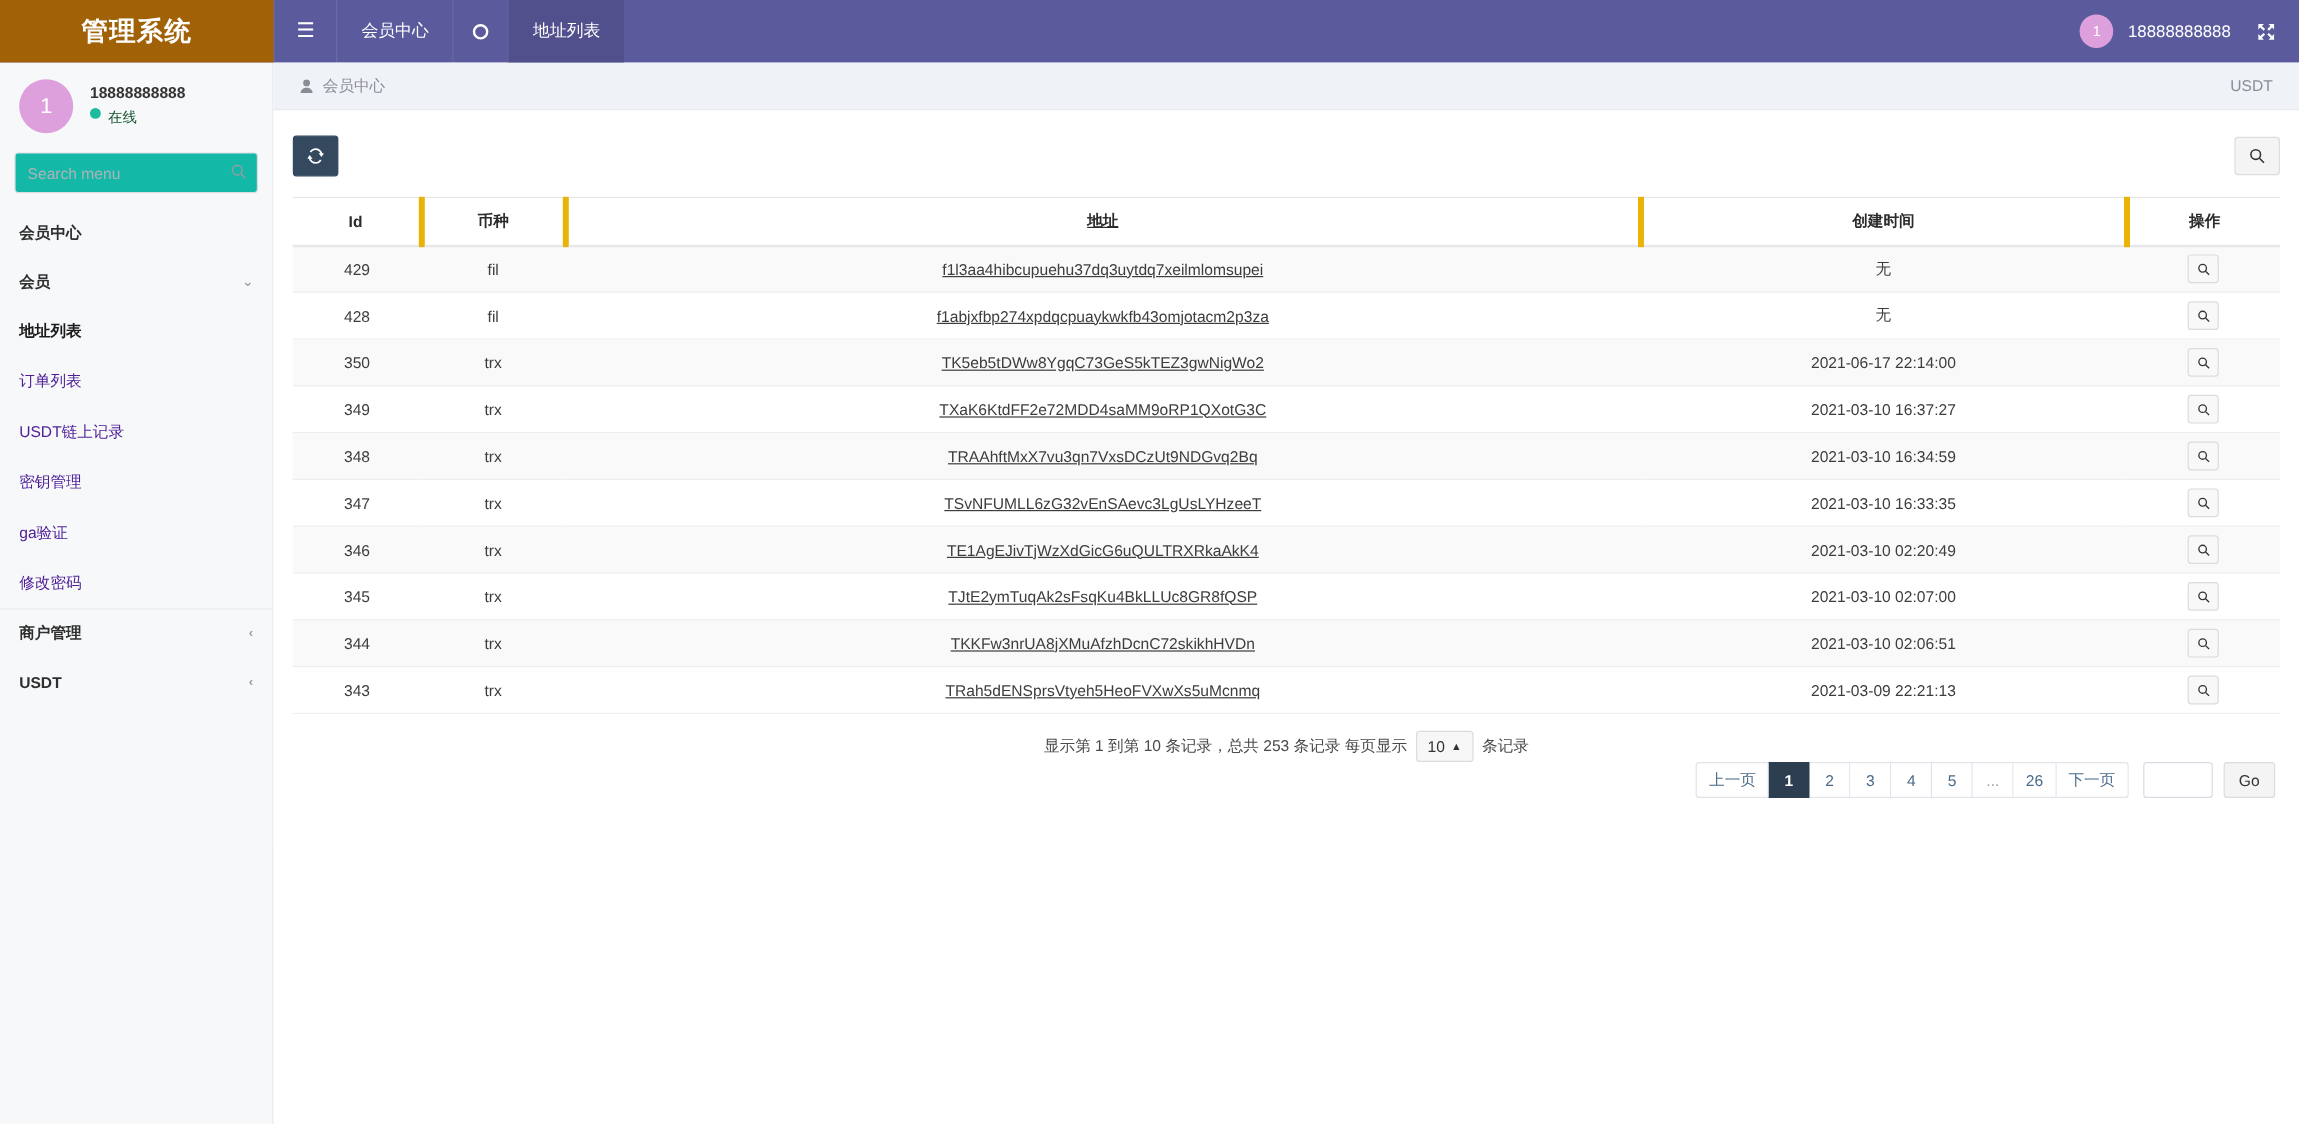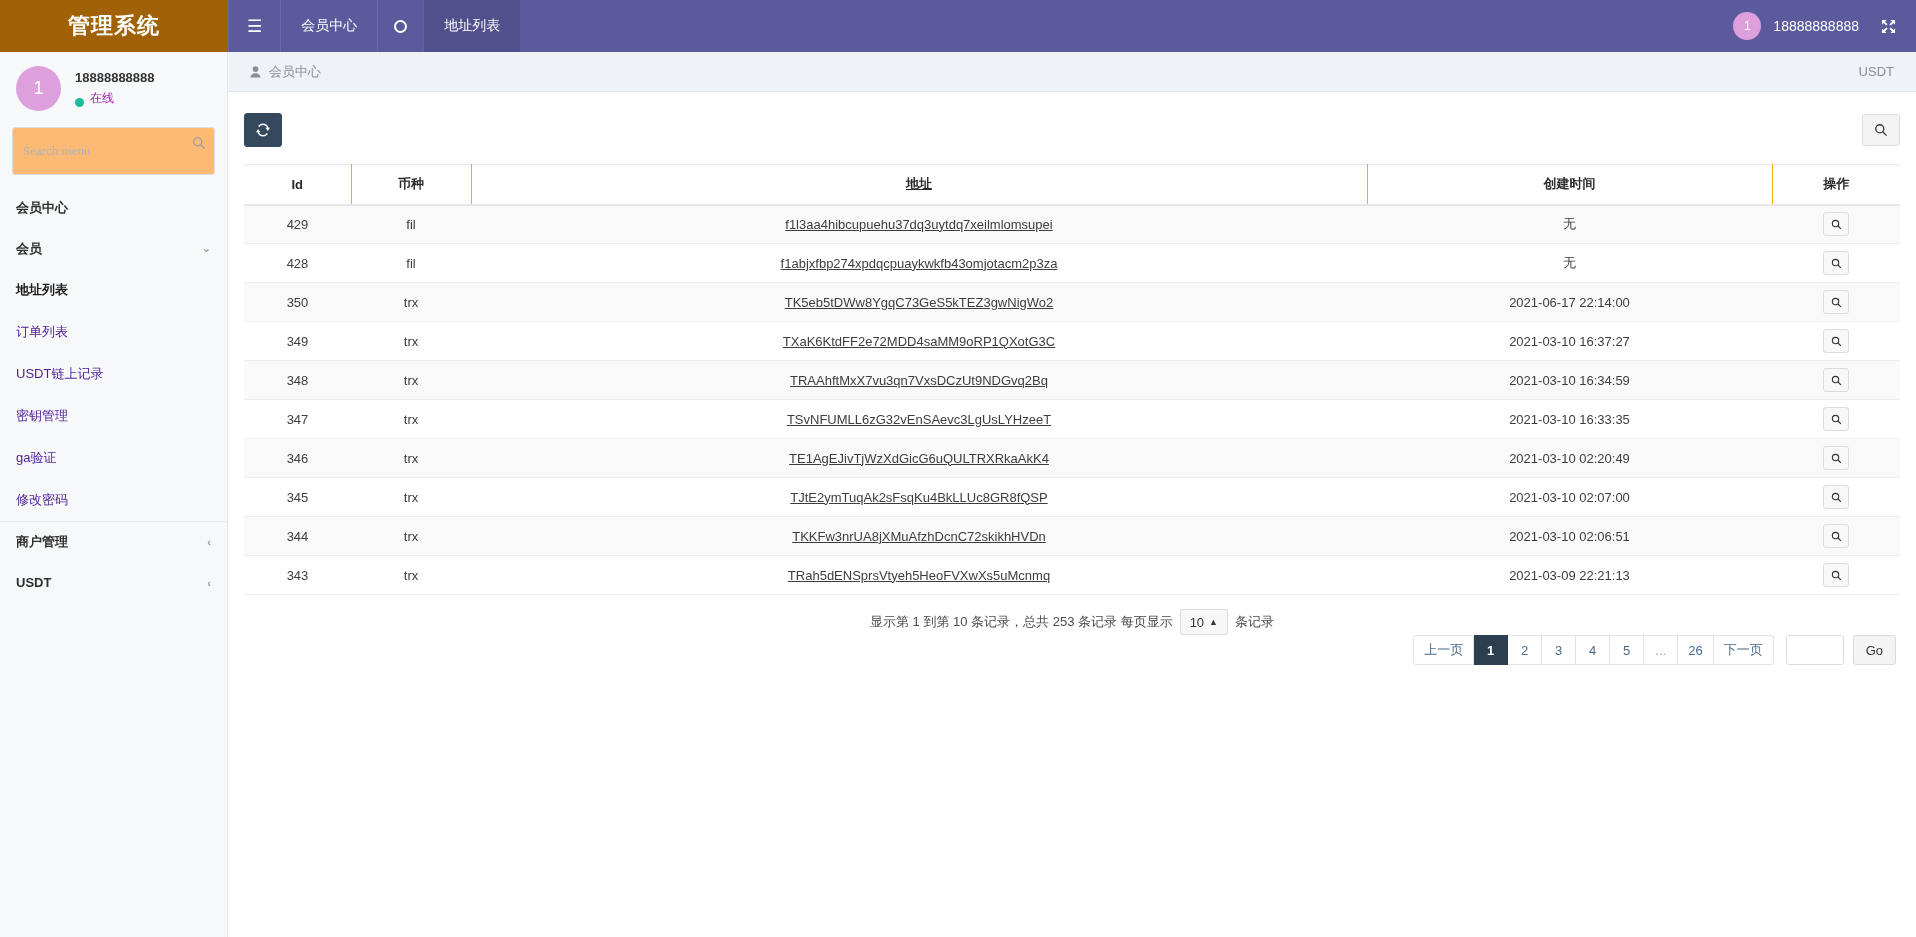--- a/index.html
+++ b/index.html
@@ -85,40 +85,40 @@
   }
   .user-avatar {
     width: 45px; height: 45px; border-radius: 50%;
     background: #dda0dd;
     color: #ffffff;
     display: flex; align-items: center; justify-content: center;
     font-size: 18px;
   }
   .user-meta { display: flex; flex-direction: column; gap: 5px; }
   .user-name { font-size: 13px; color: #333; font-weight: bold; }
-  .user-status { font-size: 12px; color: #a21caf; display: flex; align-items: flex-end; gap: 6px; }
+  .user-status { font-size: 12px; color: #14532d; display: flex; align-items: flex-start; gap: 6px; }
   .dot-online {
     width: 9px; height: 9px; border-radius: 50%;
     background: #1abc9c; display: inline-block;
   }
 
   .search-wrap {
     margin: 6px 12px 12px 12px;
     position: relative;
   }
   .search-input {
-    width: 100%; height: 48px;
+    width: 100%; height: 34px;
     border: 1px solid #dcdde1;
     border-radius: 3px;
-    background: #fdba74;
+    background: #14b8a6;
     font-size: 13px;
     color: #333;
     padding: 0 30px 0 10px;
     outline: none;
-    font-family: Liberation Serif, serif;
+    font-family: Liberation Sans, sans-serif;
   }
   .search-input::placeholder { color: #b0b2b8; }
   .search-ico {
     position: absolute; right: 9px; top: 9px;
     color: #9a9ca1; font-size: 14px; pointer-events: none;
   }
 
   .menu { list-style: none; margin: 0; padding: 0; }
   .menu-item {
     display: flex; align-items: center; justify-content: space-between;
@@ -190,21 +190,21 @@
   table.grid {
     width: 100%;
     border-collapse: collapse;
     font-size: 13px;
     color: #333;
   }
   table.grid thead th {
     background: #ffffff;
     border-top: 1px solid #e6e7ea;
     border-bottom: 2px solid #e6e7ea;
-    border-right: 1px solid #eab308;
+    border-right: 5px solid #eab308;
     font-weight: bold;
     color: #2b2b2b;
     height: 40px;
     text-align: center;
     font-size: 13px;
   }
   table.grid thead th:last-child { border-right: none; }
   table.grid tbody td {
     height: 39px;
     text-align: center;

